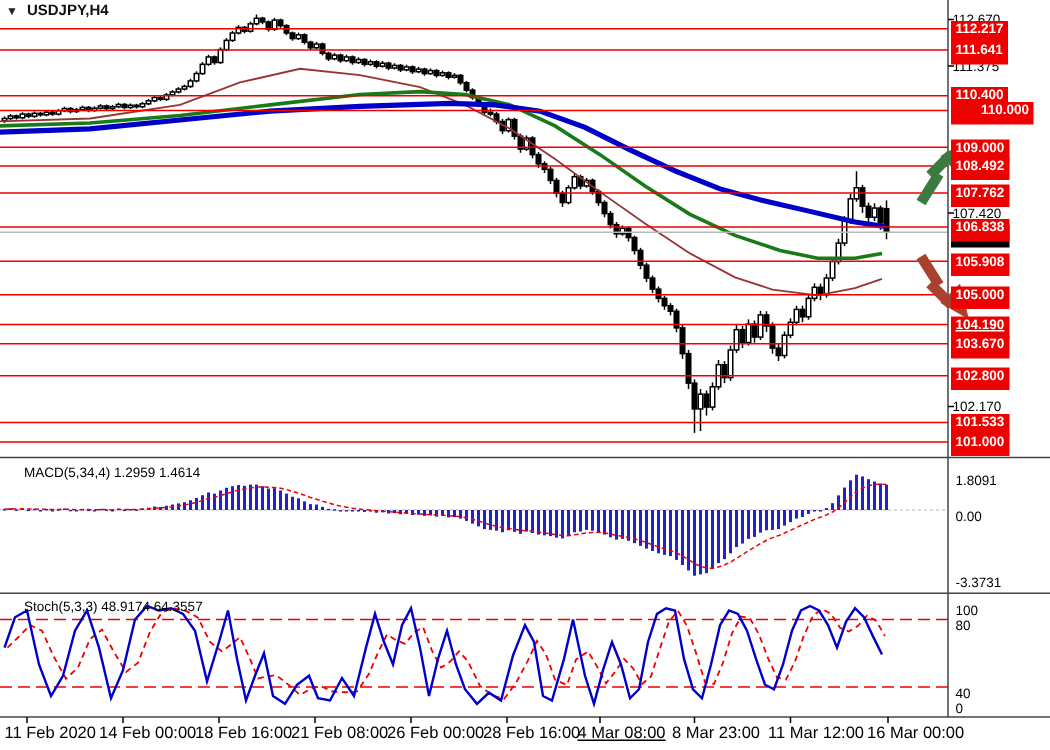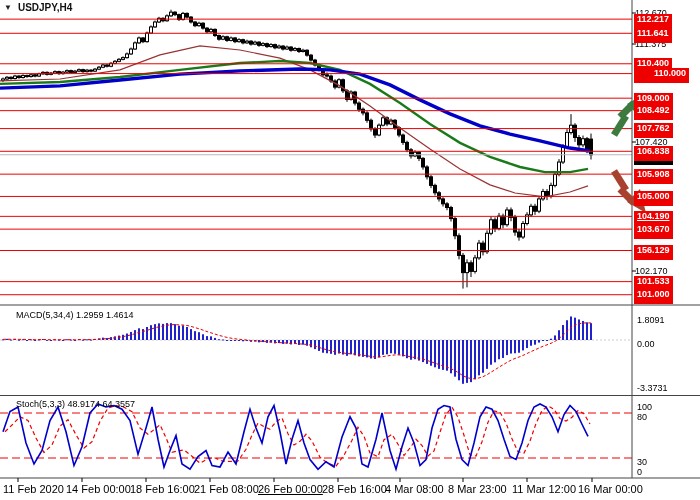--- a/index.html
+++ b/index.html
@@ -536,36 +536,36 @@
       <div class="plabel red" style="top: 58.2739px;">110.400</div>
       <div class="plabel red" style="top: 68.1019px; padding-left: 20px;">110.000</div>
       <div class="plabel red" style="top: 92.6719px;">109.000</div>
       <div class="plabel red" style="top: 105.153px;">108.492</div>
       <div class="plabel red" style="top: 123.09px;">107.762</div>
       <div class="plabel red" style="top: 145.792px;">106.838</div>
       <div class="plabel red" style="top: 168.642px;">105.908</div>
       <div class="plabel red" style="top: 190.952px;">105.000</div>
       <div class="plabel red" style="top: 210.854px; text-decoration: underline;">104.190</div>
       <div class="plabel red" style="top: 223.63px;">103.670</div>
-      <div class="plabel red" style="top: 245.006px;">156.129</div>
+      <div class="plabel red" style="top: 245.006px;">102.800</div>
       <div class="plabel red" style="top: 276.136px;">101.533</div>
       <div class="plabel red" style="top: 289.232px;">101.000</div>
       <div class="plabel " style="top: 315px; left: 637px;">1.8091</div>
       <div class="plabel " style="top: 339px; left: 637px;">0.00</div>
       <div class="plabel " style="top: 383px; left: 637px;">-3.3731</div>
       <div class="plabel " style="top: 402px; left: 637px;">100</div>
       <div class="plabel " style="top: 412px; left: 637px;">80</div>
-      <div class="plabel " style="top: 457px; left: 637px;">30</div>
+      <div class="plabel " style="top: 457px; left: 637px;">40</div>
       <div class="plabel " style="top: 467px; left: 637px;">0</div>
     </div>
   <div id="time-axis">
       <div class="tlabel" style="left: 3px;">11 Feb 2020</div>
       <div class="tlabel" style="left: 66px;">14 Feb 00:00</div>
       <div class="tlabel" style="left: 130px;">18 Feb 16:00</div>
       <div class="tlabel" style="left: 194px;">21 Feb 08:00</div>
-      <div class="tlabel" style="left: 258px; text-decoration: underline;">26 Feb 00:00</div>
+      <div class="tlabel" style="left: 258px;">26 Feb 00:00</div>
       <div class="tlabel" style="left: 322px;">28 Feb 16:00</div>
-      <div class="tlabel" style="left: 385px;">4 Mar 08:00</div>
+      <div class="tlabel" style="left: 385px; text-decoration: underline;">4 Mar 08:00</div>
       <div class="tlabel" style="left: 448px;">8 Mar 23:00</div>
       <div class="tlabel" style="left: 512px;">11 Mar 12:00</div>
       <div class="tlabel" style="left: 578px;">16 Mar 00:00</div>
     </div>
 </div>
 
 </body></html>

